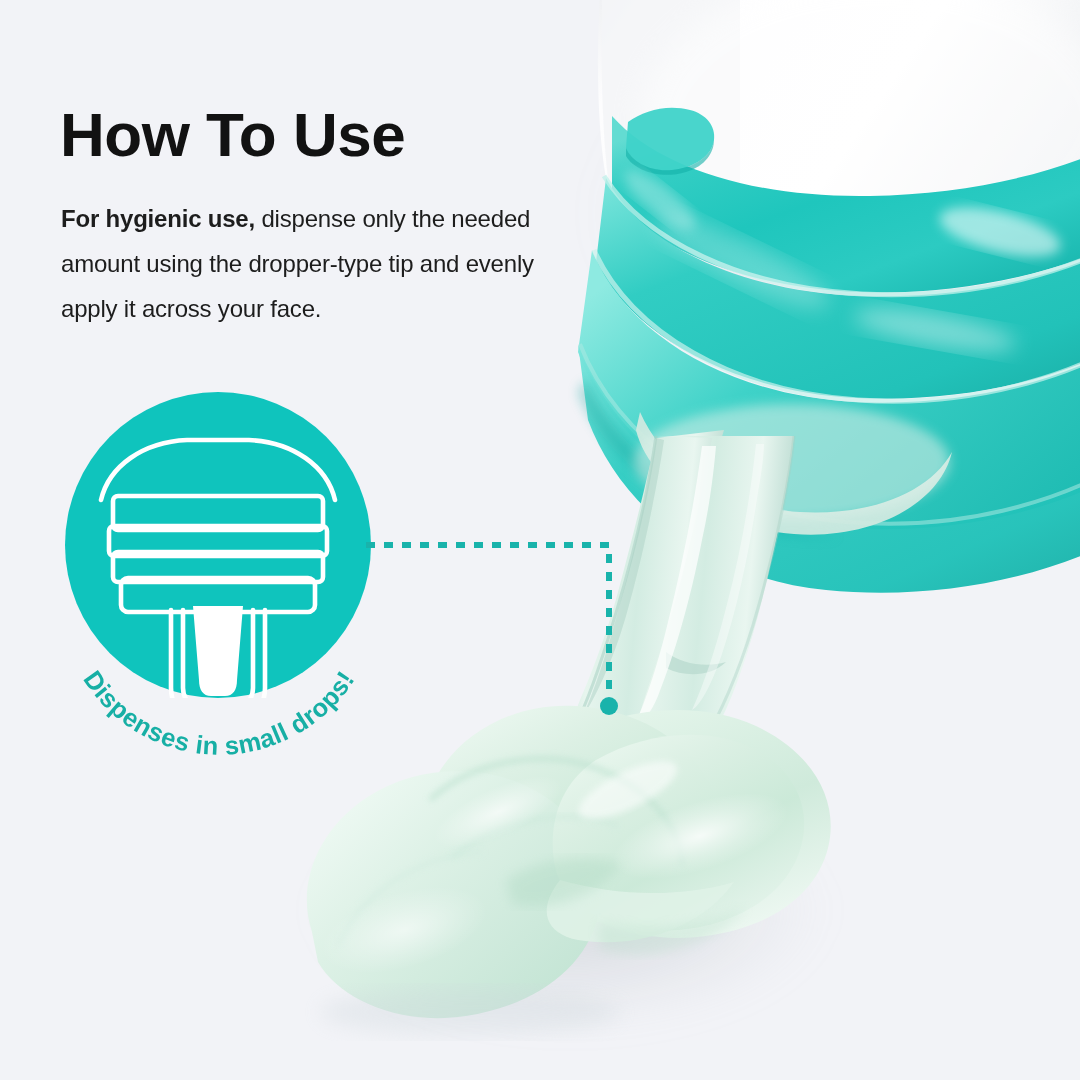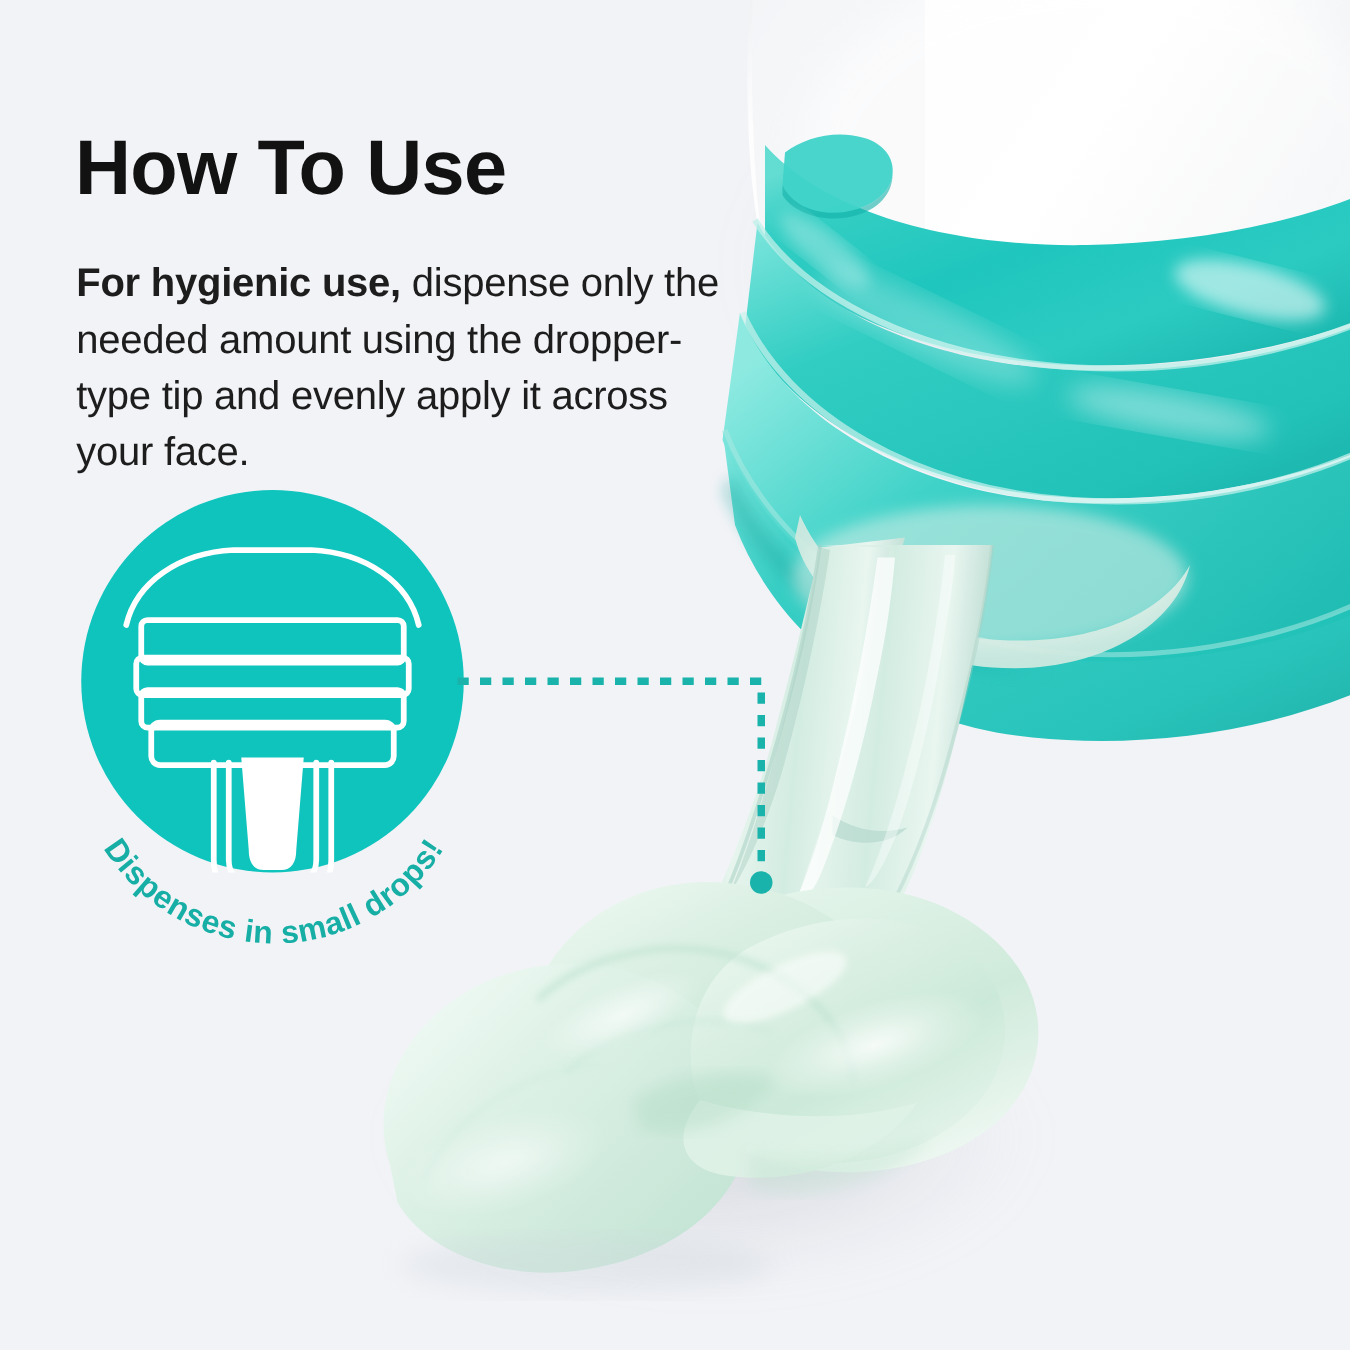--- a/index.html
+++ b/index.html
@@ -37,21 +37,21 @@
 
   
   .headline{
     position:absolute;left:60px;top:62px;
     font-size:62px;font-weight:bold;color:#121212;
     letter-spacing:-0.5px;line-height:1.0;
     white-space:nowrap;
   }
   .body-copy{
     position:absolute;left:61px;top:172px;width:530px;
-    font-size:32px;line-height:45px;color:#1d1d1d;
+    font-size:24px;line-height:45px;color:#1d1d1d;
     letter-spacing:-0.2px;
   }
   .body-copy .lead{font-weight:bold;}
 
   
   .badge-wrap{position:absolute;left:65px;top:392px;width:306px;height:306px;}
   .badge-circle{
     position:absolute;inset:0;border-radius:50%;
     background:#0fc4bd;
   }

